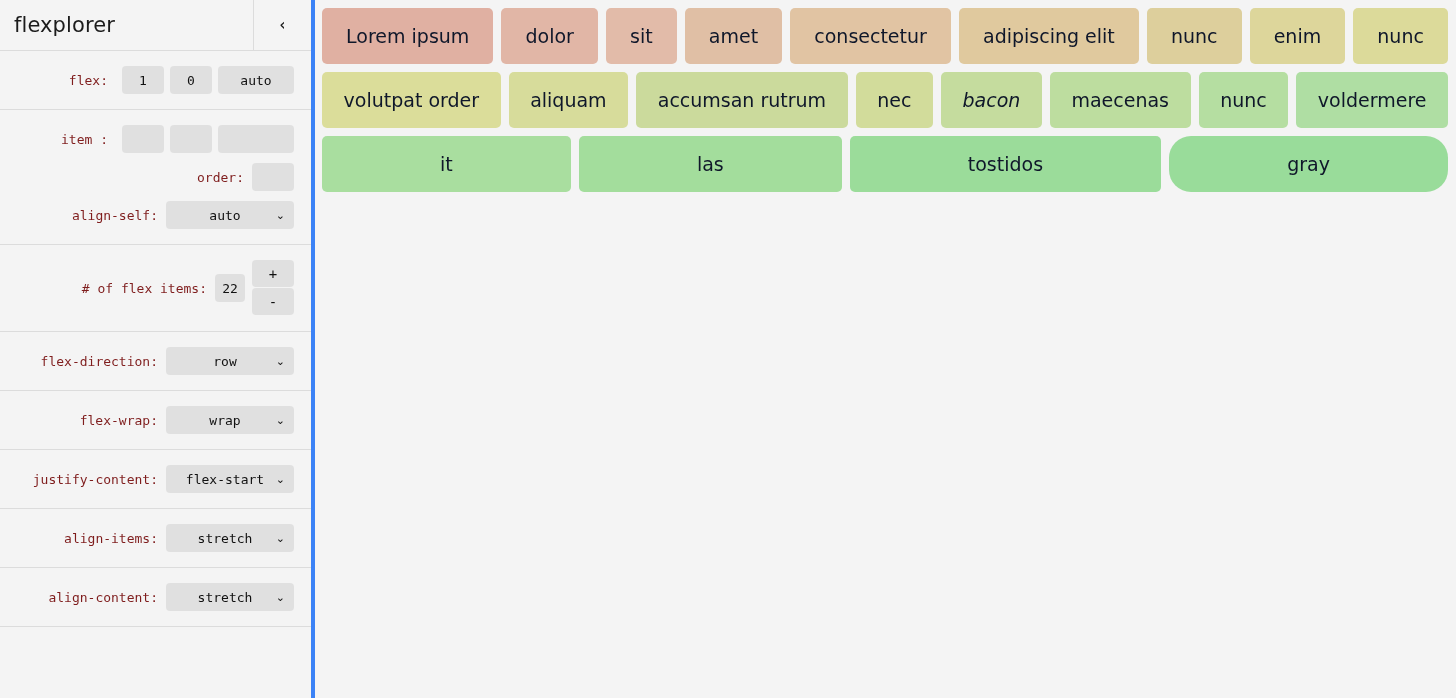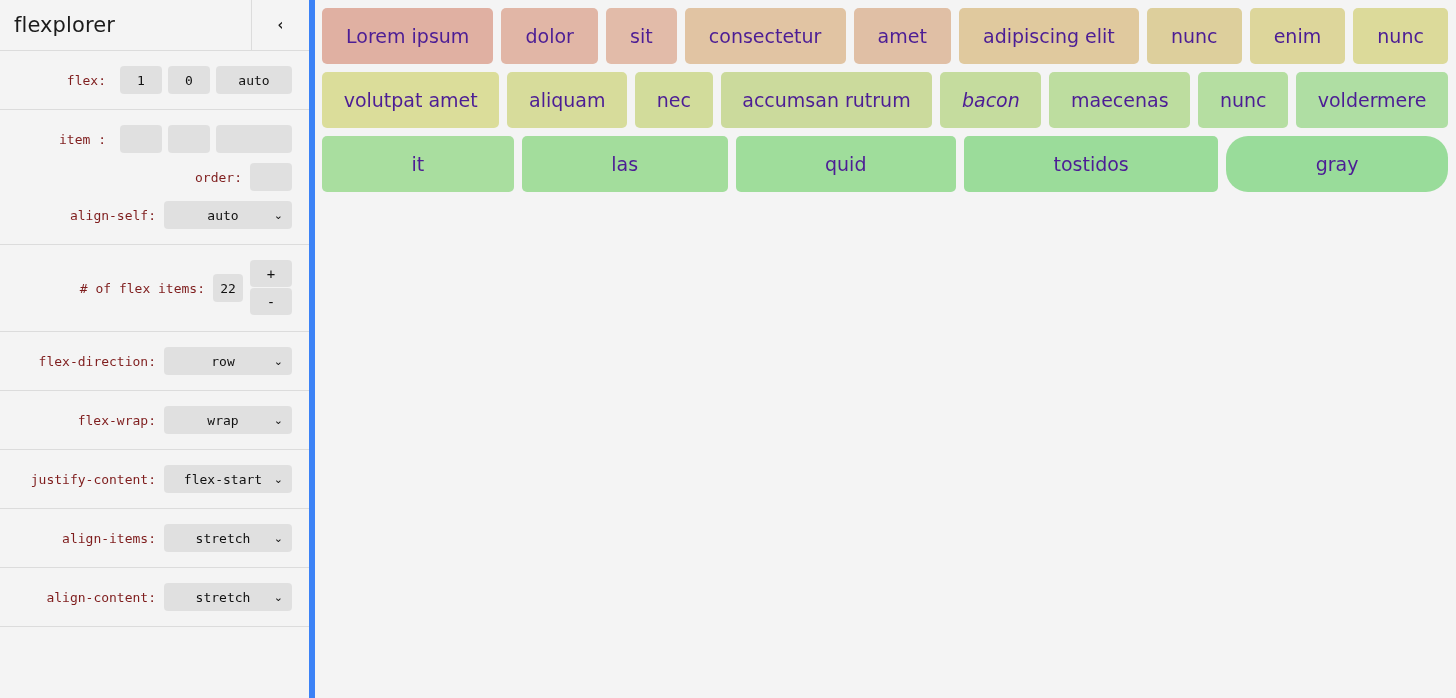--- a/index.html
+++ b/index.html
@@ -17,21 +17,21 @@
     height: 698px;
     background: #f4f4f4;
   }
 
   
   #sidebar {
     width: 315px;
     min-width: 315px;
     height: 698px;
     background: #f4f4f4;
-    border-right: 6px solid #3b82f6;
+    border-right: 4px solid #3b82f6;
     display: flex;
     flex-direction: column;
     overflow: hidden;
   }
   .sb-header {
     height: 51px;
     min-height: 51px;
     display: flex;
     align-items: center;
     border-bottom: 1px solid #dcdcdc;
@@ -169,21 +169,21 @@
     flex: 1 0 auto;
     border-radius: 5px;
     margin: 0 8px 8px 0;
     display: flex;
     align-items: center;
     justify-content: center;
     padding: 0 19px;
     height: 56px;
     font-family: "DejaVu Sans", sans-serif;
     font-size: 19px;
-    color: #4c1d95;
+    color: #0f172a;
     white-space: nowrap;
     line-height: 1;
   }
 </style>
 </head>
 <body>
 
 <div id="app">
 
   <aside id="sidebar">
@@ -286,71 +286,68 @@
     <div id="flex-container">
         <div class="flex-item" style="background: rgb(224, 176, 162);">
           <span>Lorem ipsum</span>
         </div>
         <div class="flex-item" style="background: rgb(225, 182, 166);">
           <span>dolor</span>
         </div>
         <div class="flex-item" style="background: rgb(226, 187, 169);">
           <span>sit</span>
         </div>
+        <div class="flex-item" style="background: rgb(224, 191, 165);">
+          <span>amet</span>
+        </div>
         <div class="flex-item" style="background: rgb(225, 196, 163);">
           <span>consectetur</span>
         </div>
-        <div class="flex-item" style="background: rgb(224, 191, 165);">
-          <span>amet</span>
-        </div>
         <div class="flex-item" style="background: rgb(224, 201, 158);">
           <span>adipiscing elit</span>
         </div>
         <div class="flex-item" style="background: rgb(221, 207, 156);">
           <span>nunc</span>
         </div>
         <div class="flex-item" style="background: rgb(221, 214, 155);">
           <span>enim</span>
         </div>
         <div class="flex-item" style="background: rgb(220, 218, 154);">
           <span>nunc</span>
         </div>
         <div class="flex-item" style="background: rgb(219, 221, 154);">
-          <span>volutpat amet</span>
+          <span>volutpat order</span>
         </div>
         <div class="flex-item" style="background: rgb(215, 220, 155);">
           <span>aliquam</span>
         </div>
+        <div class="flex-item" style="background: rgb(203, 218, 156);">
+          <span>accumsan rutrum</span>
+        </div>
         <div class="flex-item" style="background: rgb(210, 220, 155);">
           <span>nec</span>
         </div>
-        <div class="flex-item" style="background: rgb(203, 218, 156);">
-          <span>accumsan rutrum</span>
-        </div>
         <div class="flex-item" style="background: rgb(197, 220, 158); font-style: italic;">
           <span>bacon</span>
         </div>
         <div class="flex-item" style="background: rgb(189, 221, 159);">
           <span>maecenas</span>
         </div>
         <div class="flex-item" style="background: rgb(181, 222, 161);">
           <span>nunc</span>
         </div>
         <div class="flex-item" style="background: rgb(175, 222, 163);">
           <span>voldermere</span>
         </div>
         <div class="flex-item" style="background: rgb(169, 222, 159);">
           <span>it</span>
         </div>
         <div class="flex-item" style="background: rgb(163, 221, 156);">
           <span>las</span>
         </div>
-        <div class="flex-item" style="background: rgb(159, 221, 155);">
-          <span>quid</span>
-        </div>
         <div class="flex-item" style="background: rgb(155, 220, 154);">
           <span>tostidos</span>
         </div>
         <div class="flex-item" style="background: rgb(153, 220, 154); border-radius: 22px;">
           <span>gray</span>
         </div>
       </div>
   </main>
 
 </div>

